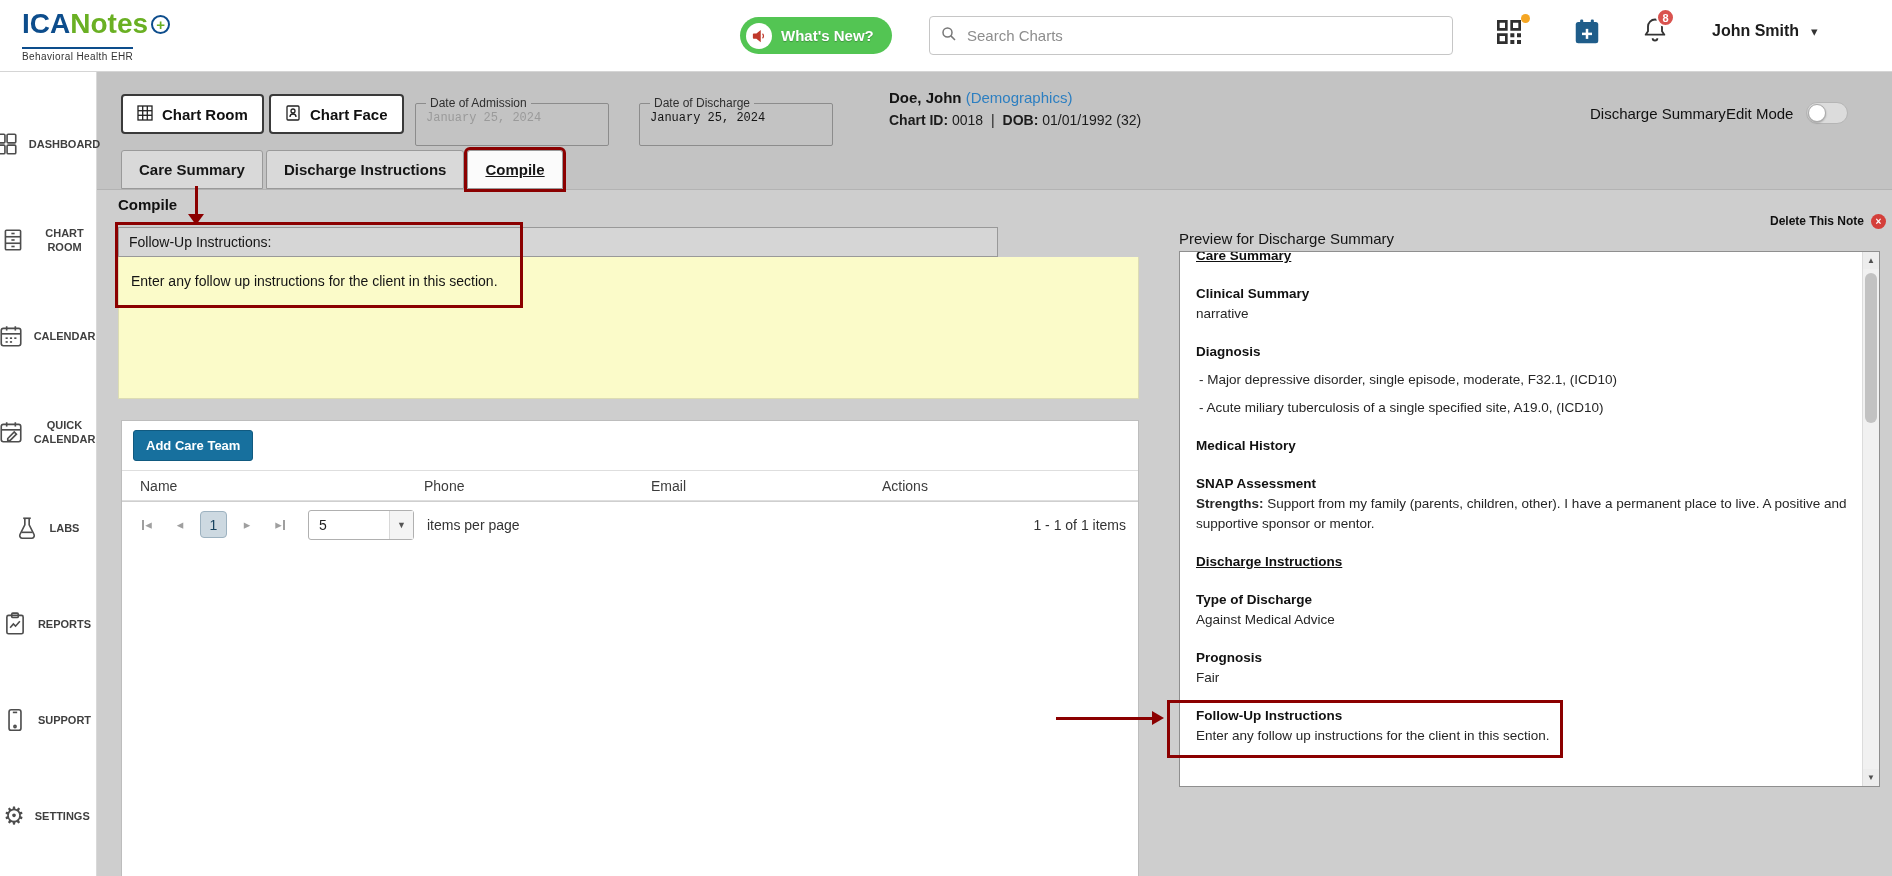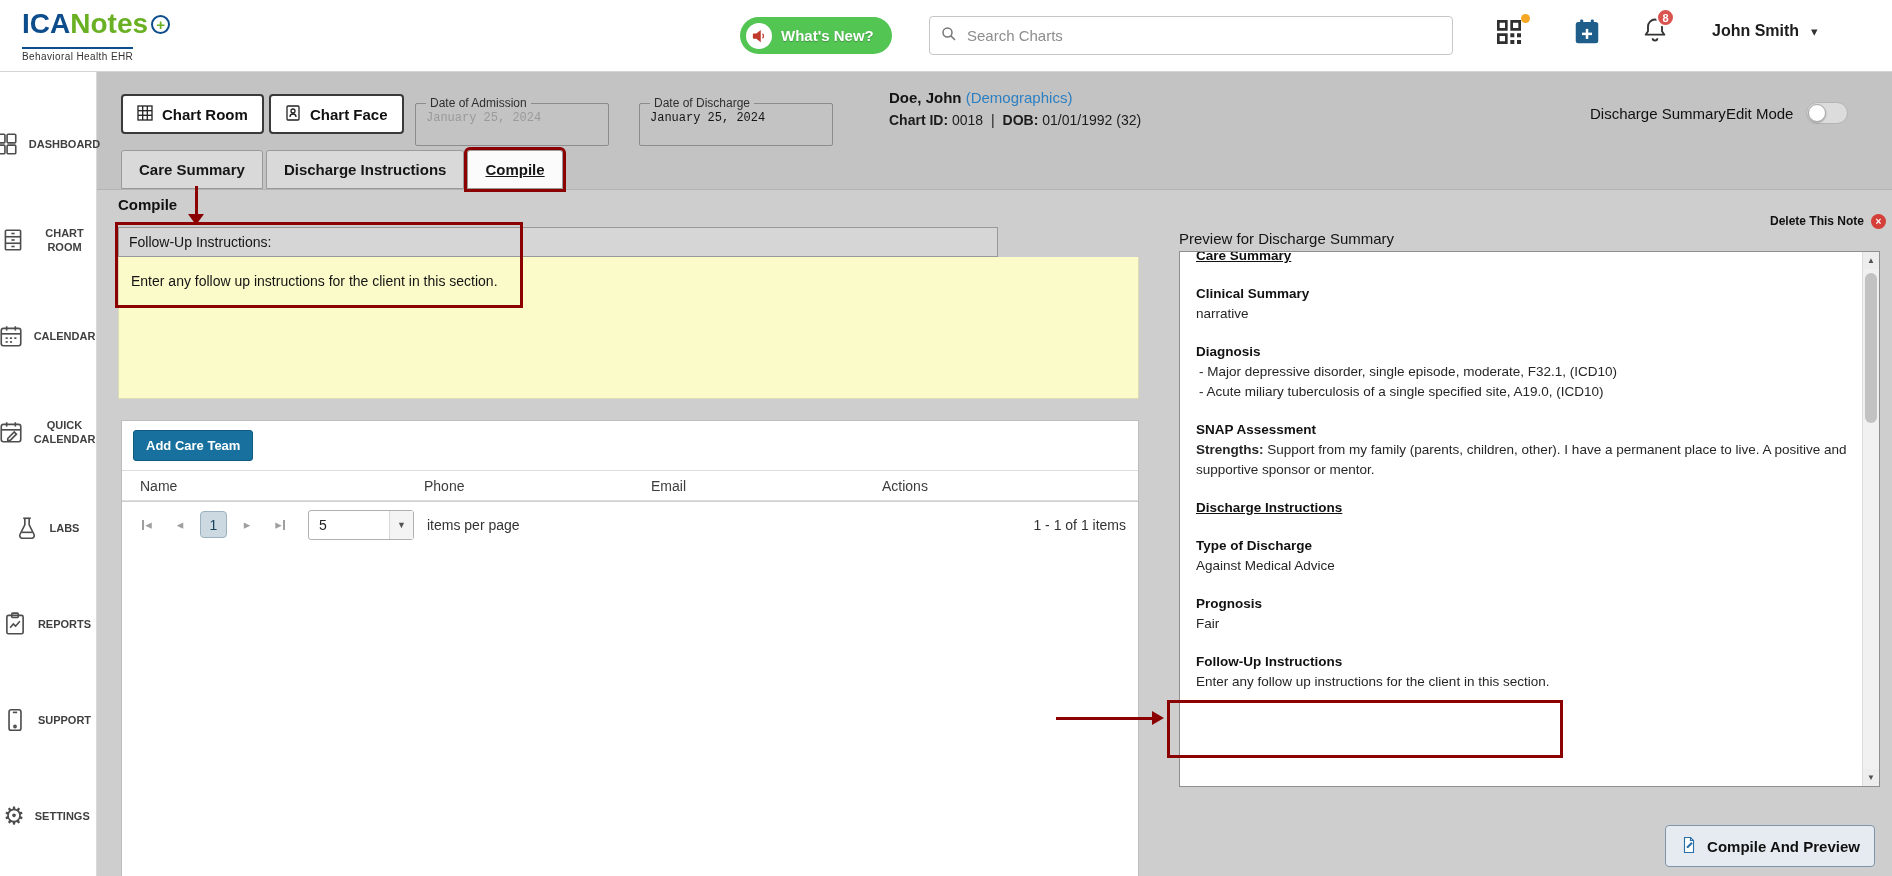--- a/index.html
+++ b/index.html
@@ -98,21 +98,21 @@
   .pg-count{margin-left:auto;color:#333}
 
   
   .pv-title{position:absolute;left:1082px;top:158px;font-size:15px;color:#141414;z-index:2}
   .pv-box{position:absolute;left:1082px;top:179px;width:701px;height:536px;background:#fff;border:1px solid #8f8f8f;z-index:2}
   .pv-content{position:absolute;left:0;top:0;right:17px;bottom:0;overflow:hidden;padding:2px 14px 0 16px;font-size:13.5px;color:#262626;line-height:20px}
   .pv-h{font-weight:bold;color:#111}
   .u{text-decoration:underline}
   .pv-block{margin-bottom:18px}
   .pv-first{margin-top:-8px}
-  .pv-bullet{margin-top:0;padding-left:3px}
+  .pv-bullet{margin-top:8px;padding-left:3px}
   .pv-scrollbar{position:absolute;top:0;right:0;bottom:0;width:17px;background:#f1f1f1;border-left:1px solid #dcdcdc}
   .pv-sb-btn{position:absolute;left:0;width:16px;height:17px;display:flex;align-items:center;justify-content:center;font-size:8px;color:#505050;background:#ededed;cursor:pointer}
   .pv-sb-up{top:0}
   .pv-sb-down{bottom:0}
   .pv-sb-thumb{position:absolute;left:2px;top:21px;width:12px;height:150px;background:#c2c2c2;border-radius:6px;cursor:pointer}
 
   
   .anno{position:absolute;border:3px solid #8b0000;z-index:10;pointer-events:none}
   .anno-fu{left:18px;top:150px;width:408px;height:86px}
   .anno-pv{left:1070px;top:628px;width:396px;height:58px}
@@ -383,20 +383,23 @@
         <div class="pv-block">
           <div class="pv-h">Clinical Summary</div>
           <div>narrative</div>
         </div>
         <div class="pv-block">
           <div class="pv-h">Diagnosis</div>
           <div class="pv-bullet">- Major depressive disorder, single episode, moderate, F32.1, (ICD10)</div>
           <div class="pv-bullet">- Acute miliary tuberculosis of a single specified site, A19.0, (ICD10)</div>
         </div>
         <div class="pv-block">
+            <div class="pv-h">Medical History</div>
+          </div>
+        <div class="pv-block">
           <div class="pv-h">SNAP Assessment</div>
           <div><b>Strengths:</b> <span>Support from my family (parents, children, other). I have a permanent place to live. A positive and supportive sponsor or mentor.</span></div>
         </div>
         <div class="pv-block">
             <div class="pv-h u">Discharge Instructions</div>
           </div>
         <div class="pv-block">
           <div class="pv-h">Type of Discharge</div>
           <div>Against Medical Advice</div>
         </div>
@@ -409,28 +412,20 @@
           <div>Enter any follow up instructions for the client in this section.</div>
         </div>
       </div>
       <div class="pv-scrollbar">
         <span class="pv-sb-btn pv-sb-up">▲</span>
         <span class="pv-sb-thumb"></span>
         <span class="pv-sb-btn pv-sb-down">▼</span>
       </div>
     </div>
 
-    <button class="btn-compile">
-      <span><svg width="18" height="18" viewBox="0 0 24 24" fill="#fff" stroke="#2a6fa8" stroke-width="1.5">
-            <path d="M6 2h8l4 4v16H6z"></path>
-            <path d="M14 2v4h4" fill="none"></path>
-            <path d="M9 14l6-6 2 2-6 6H9v-2z" fill="#2a6fa8" stroke="none"></path>
-          </svg></span>
-      <span>Compile And Preview</span>
-    </button>
 
     <div class="anno anno-fu"></div>
     <div class="anno anno-pv"></div>
     <div class="down-arrow">
       <div class="da-line"></div>
       <div class="da-head"></div>
     </div>
     <div class="right-arrow">
       <div class="ra-line"></div>
       <div class="ra-head"></div>

